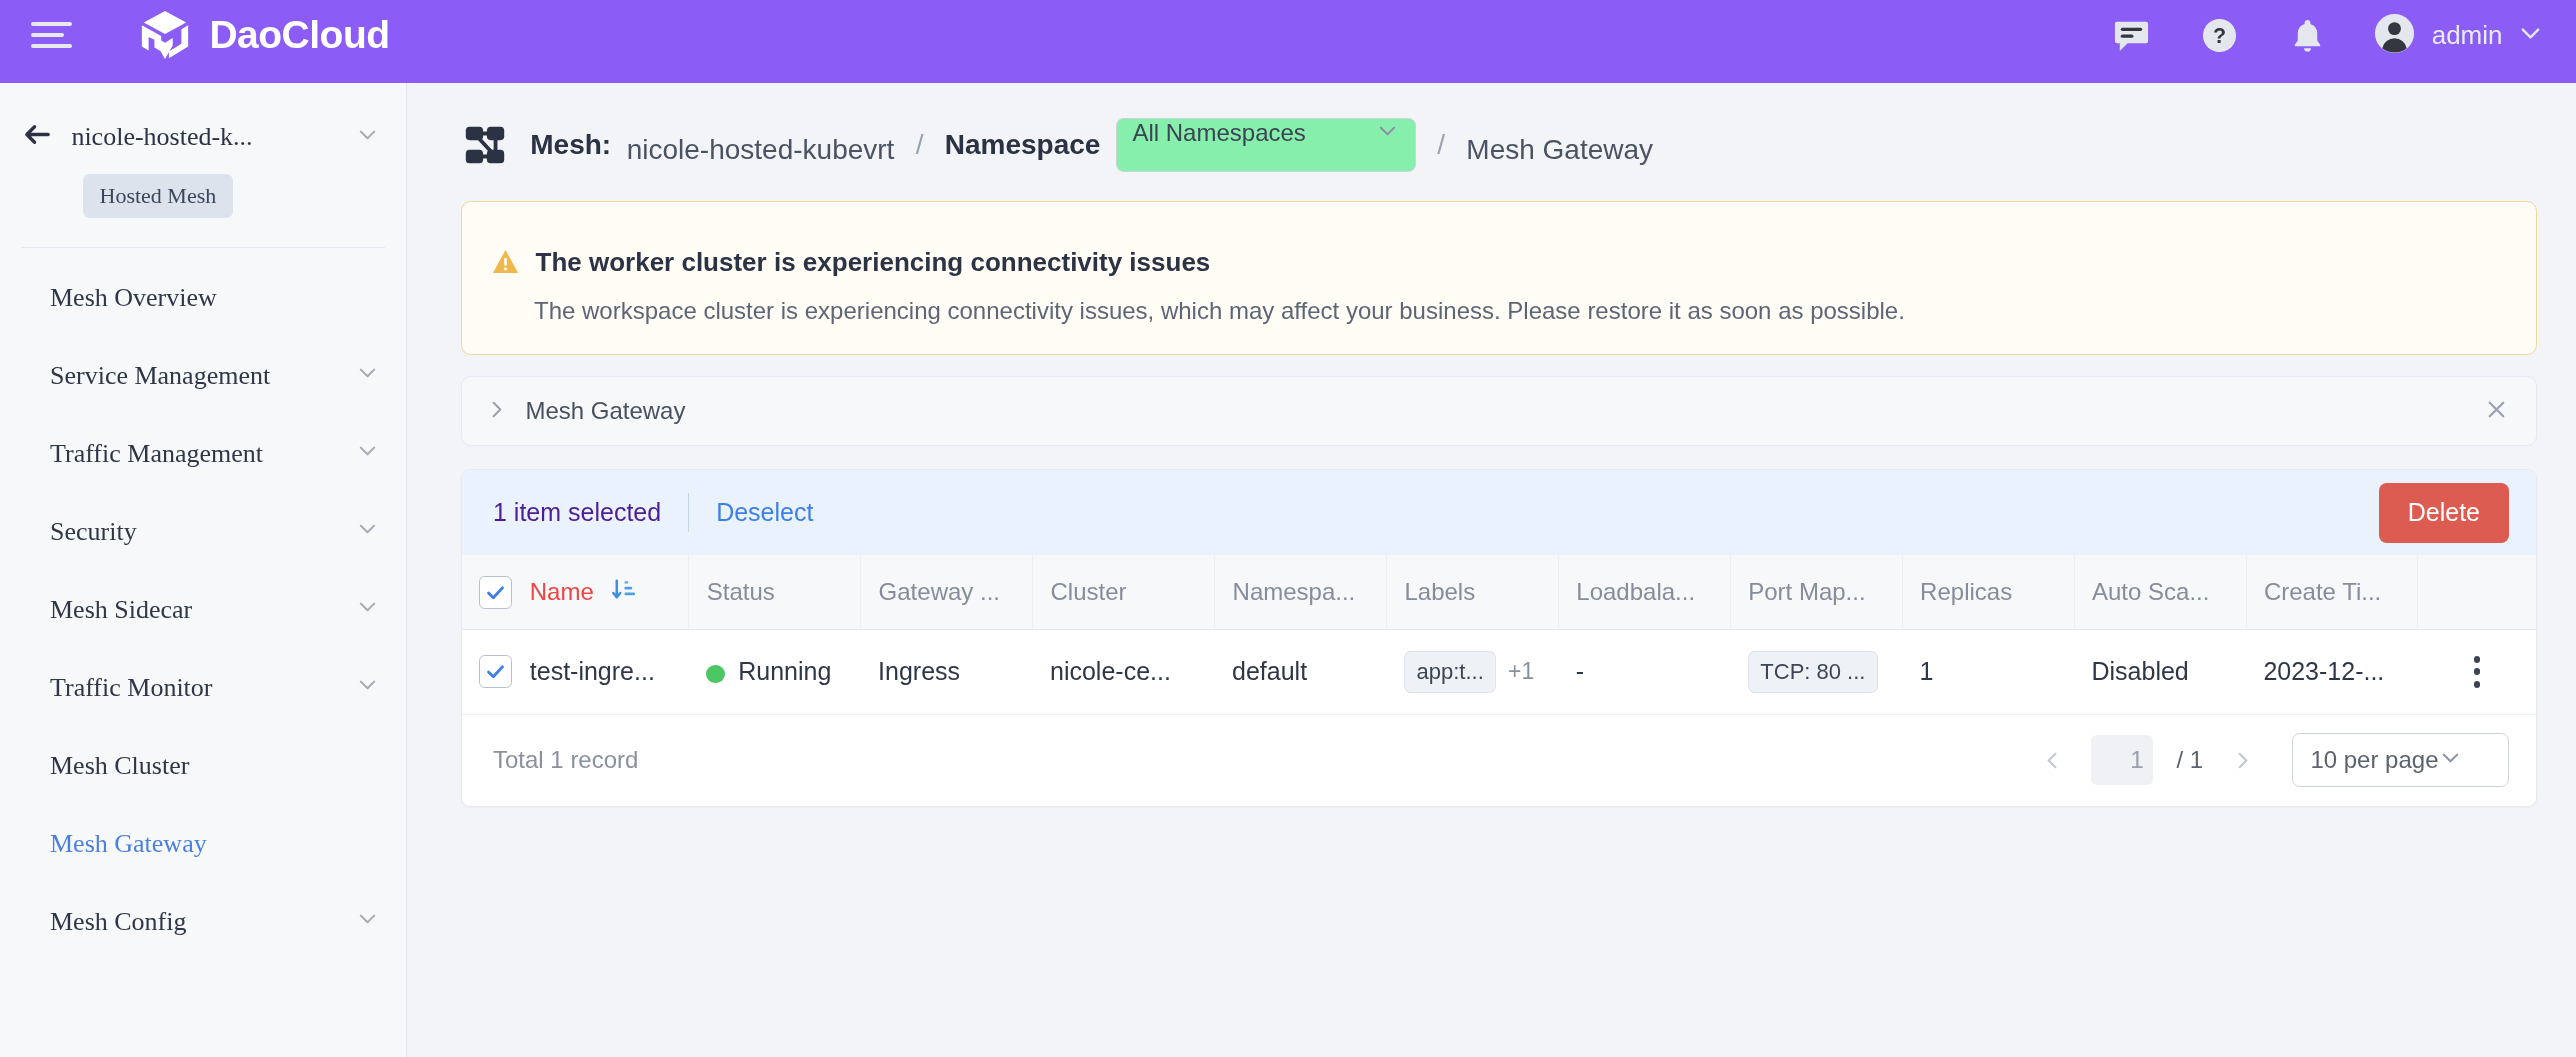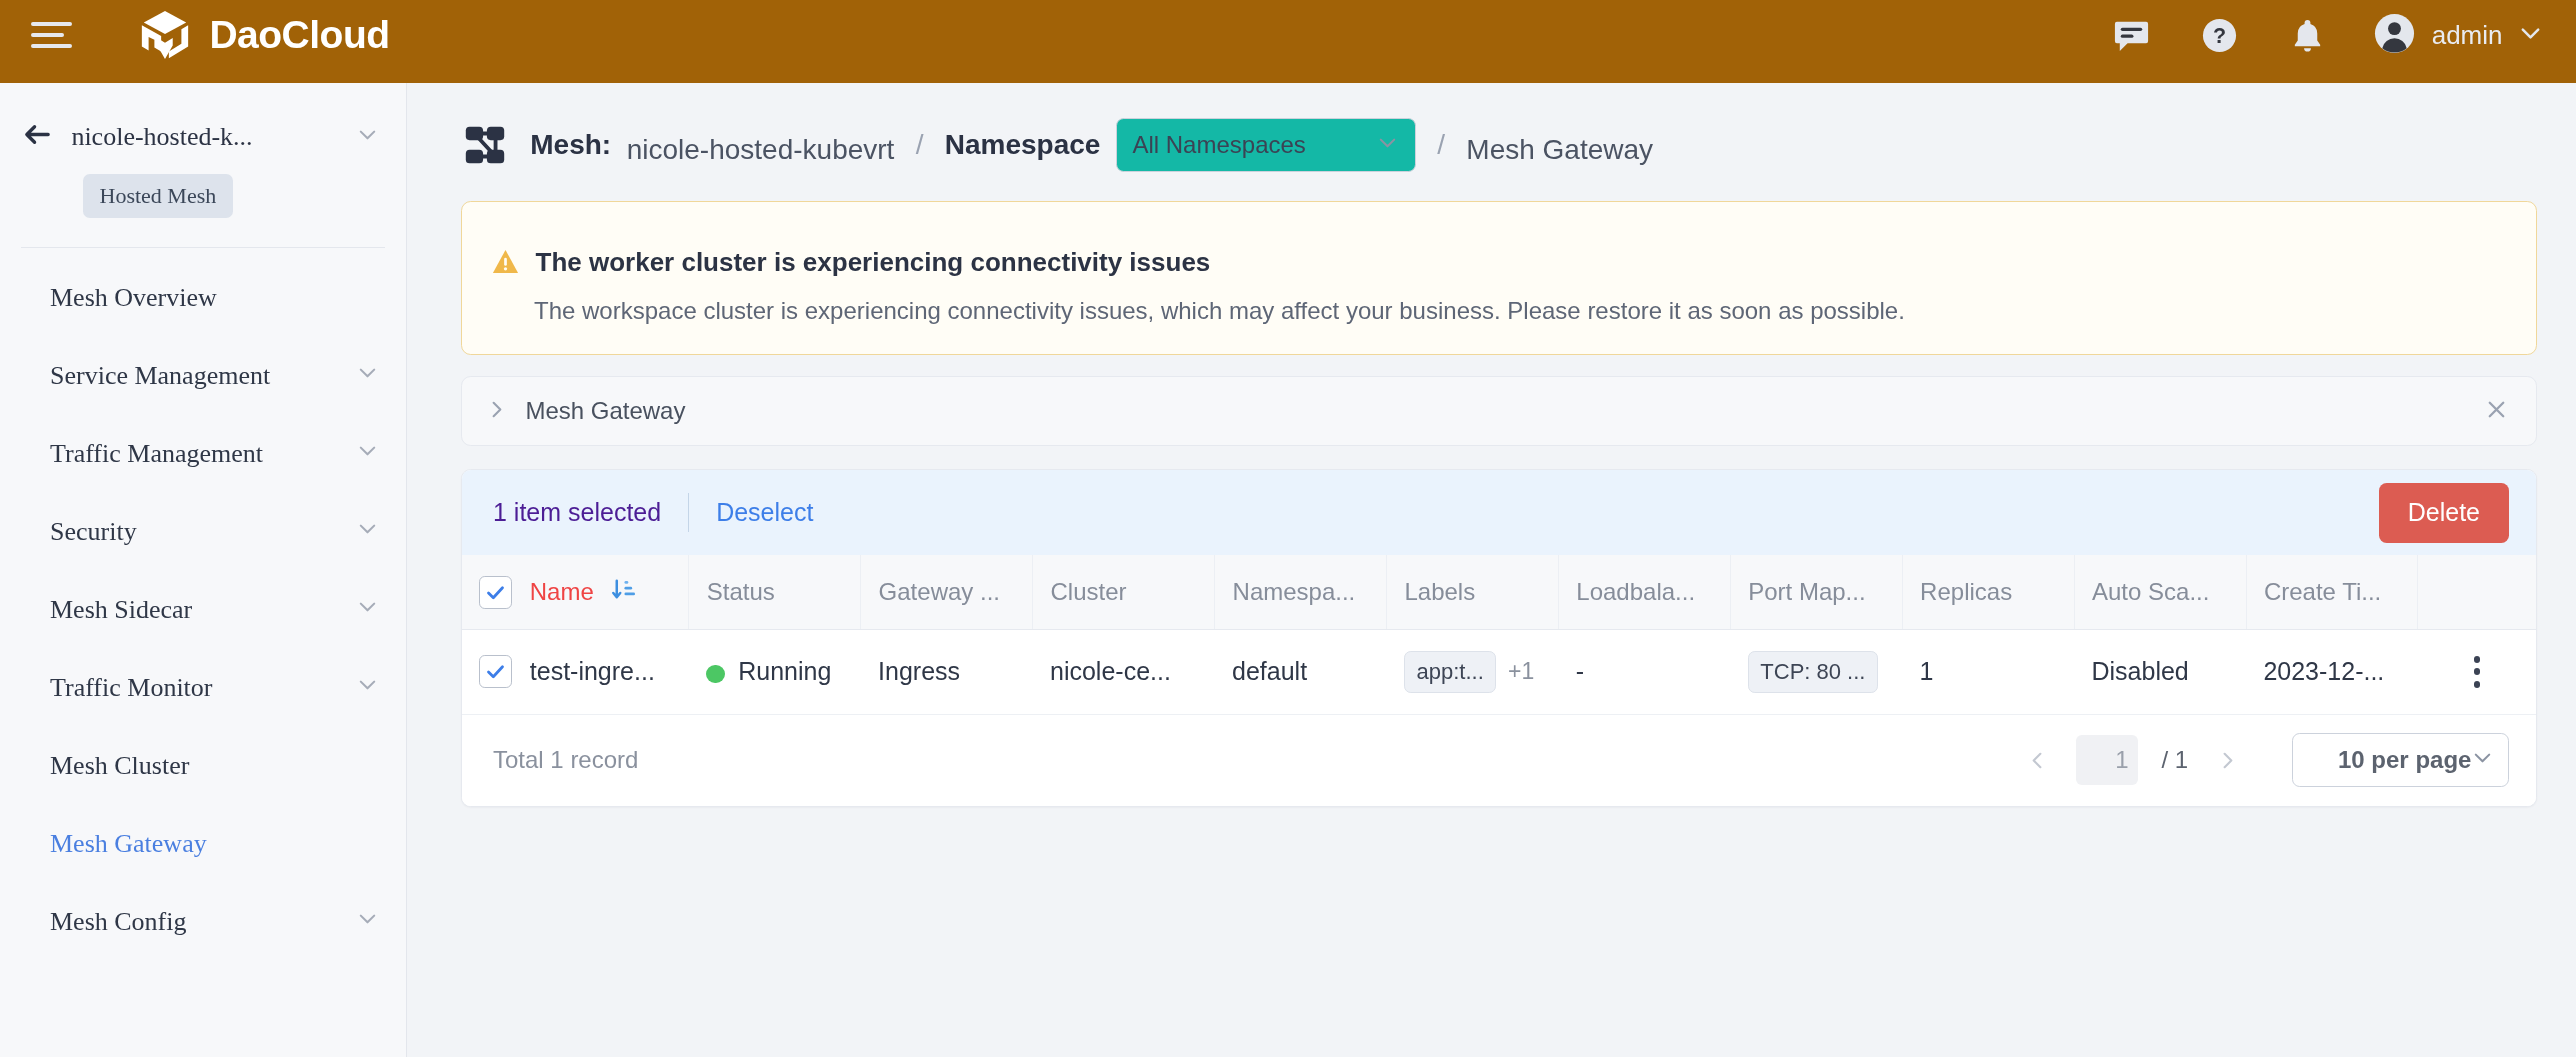--- a/index.html
+++ b/index.html
@@ -5,21 +5,21 @@
   * { box-sizing: border-box; margin: 0; padding: 0; }
   html, body {
     width: 2576px; height: 1058px;
     font-family: "Liberation Sans", sans-serif;
     background: #f2f4f7;
     overflow: hidden;
   }
 
   
   .topbar {
-    height: 83px; background: #a16207;
+    height: 83px; background: #8b5cf6;
     display: flex; align-items: center;
     padding: 0 33px 13px 31px;
     position: relative; z-index: 30;
   }
   .hamburger { width: 41px; height: 41px; display:flex; flex-direction:column; justify-content:center; gap:6.8px; cursor:pointer; }
   .hamburger i { display:block; height:3.9px; background:#e7e9ee; border-radius:1.9px; }
   .hamburger i:nth-child(1){ width:41px; }
   .hamburger i:nth-child(2){ width:33px; }
   .hamburger i:nth-child(3){ width:41px; }
 
@@ -60,22 +60,22 @@
 
   
   .main { flex:1; overflow:hidden; padding: 27px 39px 0 54px; }
 
   .breadcrumb { display:flex; align-items:center; gap: 15.5px; height: 70px; }
   .bc-icon { width:48px; height:48px; margin-right:5.8px; }
   .bc-strong { font-size:28px; font-weight:700; color:#2b3244; }
   .bc-text { font-size:28px; color:#4b5363;margin-top:9px; }
   .bc-sep { font-size:28px; color:#9aa2b1; margin: 0 5.8px; }
   .ns-select {
-    display:flex; align-items:center; justify-content:space-between;
-    width: 300px; height:54px; background:#14b8a6;
+    display:flex; align-items:flex-start; justify-content:space-between;
+    width: 300px; height:54px; background:#86efac;
     border:1px solid #ccd2dc; border-radius:7.7px;
     padding: 0 15.5px; font-size:24px; color:#3b4354; cursor:pointer;
   }
 
   
   .alert {
     margin-top: 21px; background:#fffdf6;
     border:1px solid #f0d79a; border-radius:9.7px;
     padding: 25px 29px 29px 29px;
   }
@@ -153,23 +153,23 @@
   .foot-total { font-size:24px; color:#8a919e; }
   .pager { margin-left:auto; display:flex; align-items:center; gap: 19.4px; }
   .pg-arrow { width:39px; height:39px; display:flex; align-items:center; justify-content:center; cursor:pointer; }
   .pg-input {
     width:62px; height:50px; background:#f0f1f4; border:none; border-radius:5.8px;
     text-align:right; padding-right:9.7px; font-size:24px; color:#9aa0ab;
     font-family:"Liberation Sans", sans-serif;
   }
   .pg-of { font-size:24px; color:#5c636f; margin-left: 3.9px; }
   .per-page {
-    display:flex; align-items:center; justify-content:flex-end;
+    display:flex; align-items:center; justify-content:flex-start;
     width: 217px; height:54px; border:1px solid #ccd2dc; border-radius:7.7px;
-    padding: 0 13.6px 0 17.4px; font-size:24px; color:#5c636f; cursor:pointer; margin-left: 26px; font-weight: bold;
+    padding: 0 13.6px 0 17.4px; font-size:24px; color:#5c636f; cursor:pointer; margin-left: 11px;
   }
 </style>
 </head>
 <body>
 
 <div class="topbar">
   <div class="hamburger">
     <i></i>
       <i></i>
       <i></i>

